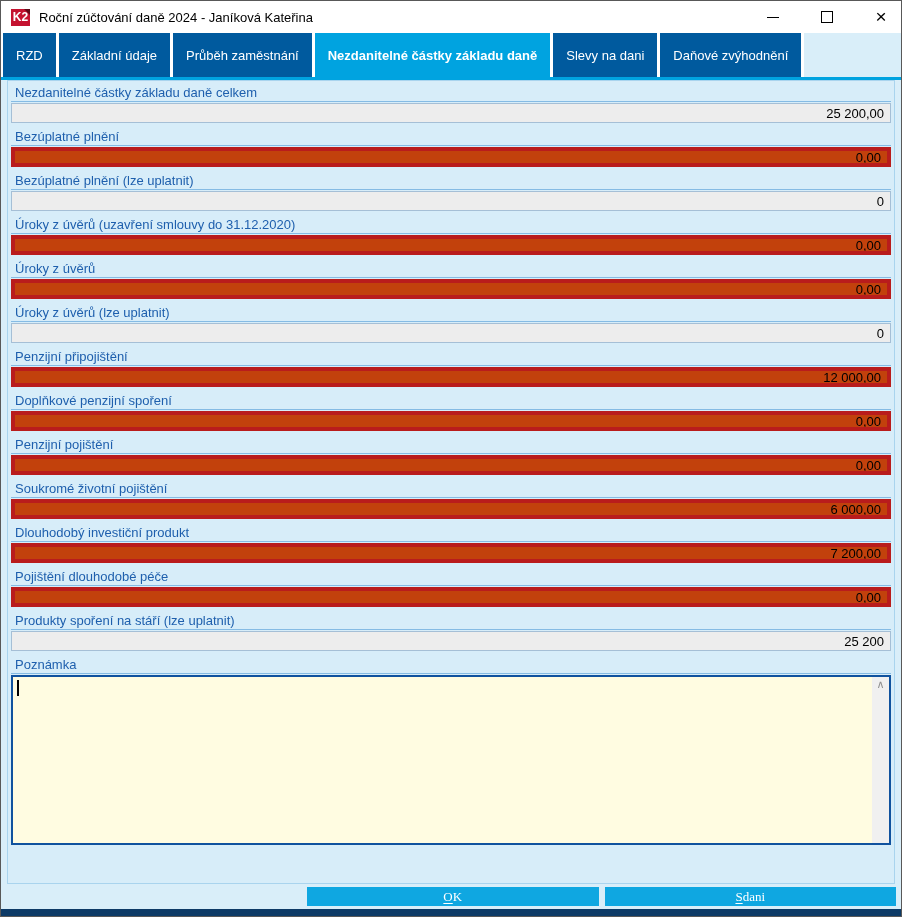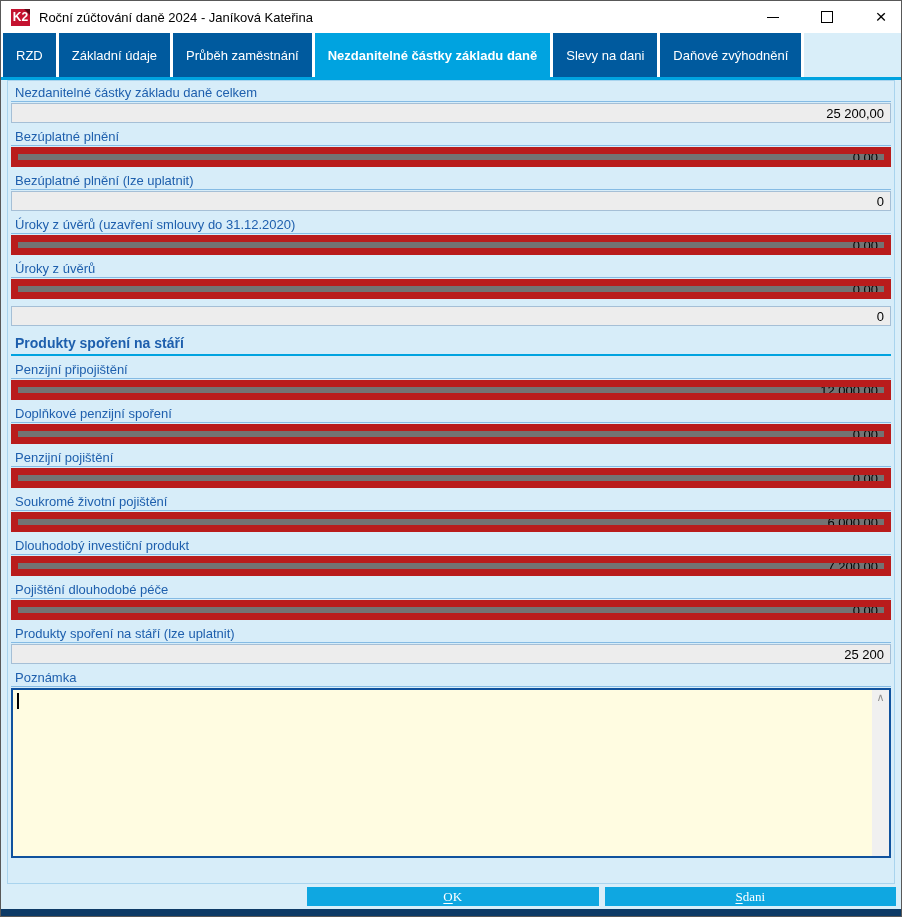--- a/index.html
+++ b/index.html
@@ -32,21 +32,21 @@
   
   .main { flex:1 1 auto; display:flex; flex-direction:column; background:#D9EEF9; min-height:0; }
   .panel { flex:1 1 auto; margin:0 6px; border:1px solid #A9D4EE; background:#D7EDF9;
            box-sizing:border-box; padding:5px 3px 0 3px; overflow:hidden; }
 
   .row { margin-bottom:7px; }
   .flabel { display:block; color:#1E5FAD; font-size:13px; line-height:14px; padding:0 0 1px 4px;
             border-bottom:1px solid #85BBE4; margin-bottom:1px; white-space:nowrap; }
   .finput { display:block; width:100%; height:20px; box-sizing:border-box; text-align:right;
             padding:0 6px; font-size:13px; font-family:"Liberation Sans", sans-serif; color:#000; outline:none; }
-  .edit { background:#737373; border:7px solid #b91c1c; }
+  .edit { background:#c2410c; border:4px solid #b91c1c; }
   .ro   { background:#EDEDED; border:1px solid #A5BFD6; }
 
   .section { color:#1E5FAD; font-size:14px; font-weight:bold; padding:2px 0 3px 4px;
              border-bottom:2px solid #00A3E0; margin:3px 0 7px 0; }
 
   
   .note-box { position:relative; height:170px; box-sizing:border-box; border:2px solid #10529E;
               background:#FFFCE1; }
   .note-input { position:absolute; left:0; top:0; width:calc(100% - 17px); height:100%;
                 border:none; outline:none; resize:none; background:transparent;
@@ -119,24 +119,24 @@
         <div class="flabel">Úroky z úvěrů (uzavření smlouvy do 31.12.2020)</div>
         <input class="finput edit" value="0,00" style="">
       </div>
 
       <div class="row">
         <div class="flabel">Úroky z úvěrů</div>
         <input class="finput edit" value="0,00" style="">
       </div>
 
       <div class="row">
+        <div class="flabel">Úroky z úvěrů (lze uplatnit)</div>
         <input class="finput ro" readonly="" value="0" style="">
       </div>
 
-      <div class="section">Produkty spoření na stáří</div>
 
       <div class="row">
         <div class="flabel">Penzijní připojištění</div>
         <input class="finput edit" value="12 000,00" style="">
       </div>
 
       <div class="row">
         <div class="flabel">Doplňkové penzijní spoření</div>
         <input class="finput edit" value="0,00" style="">
       </div>

